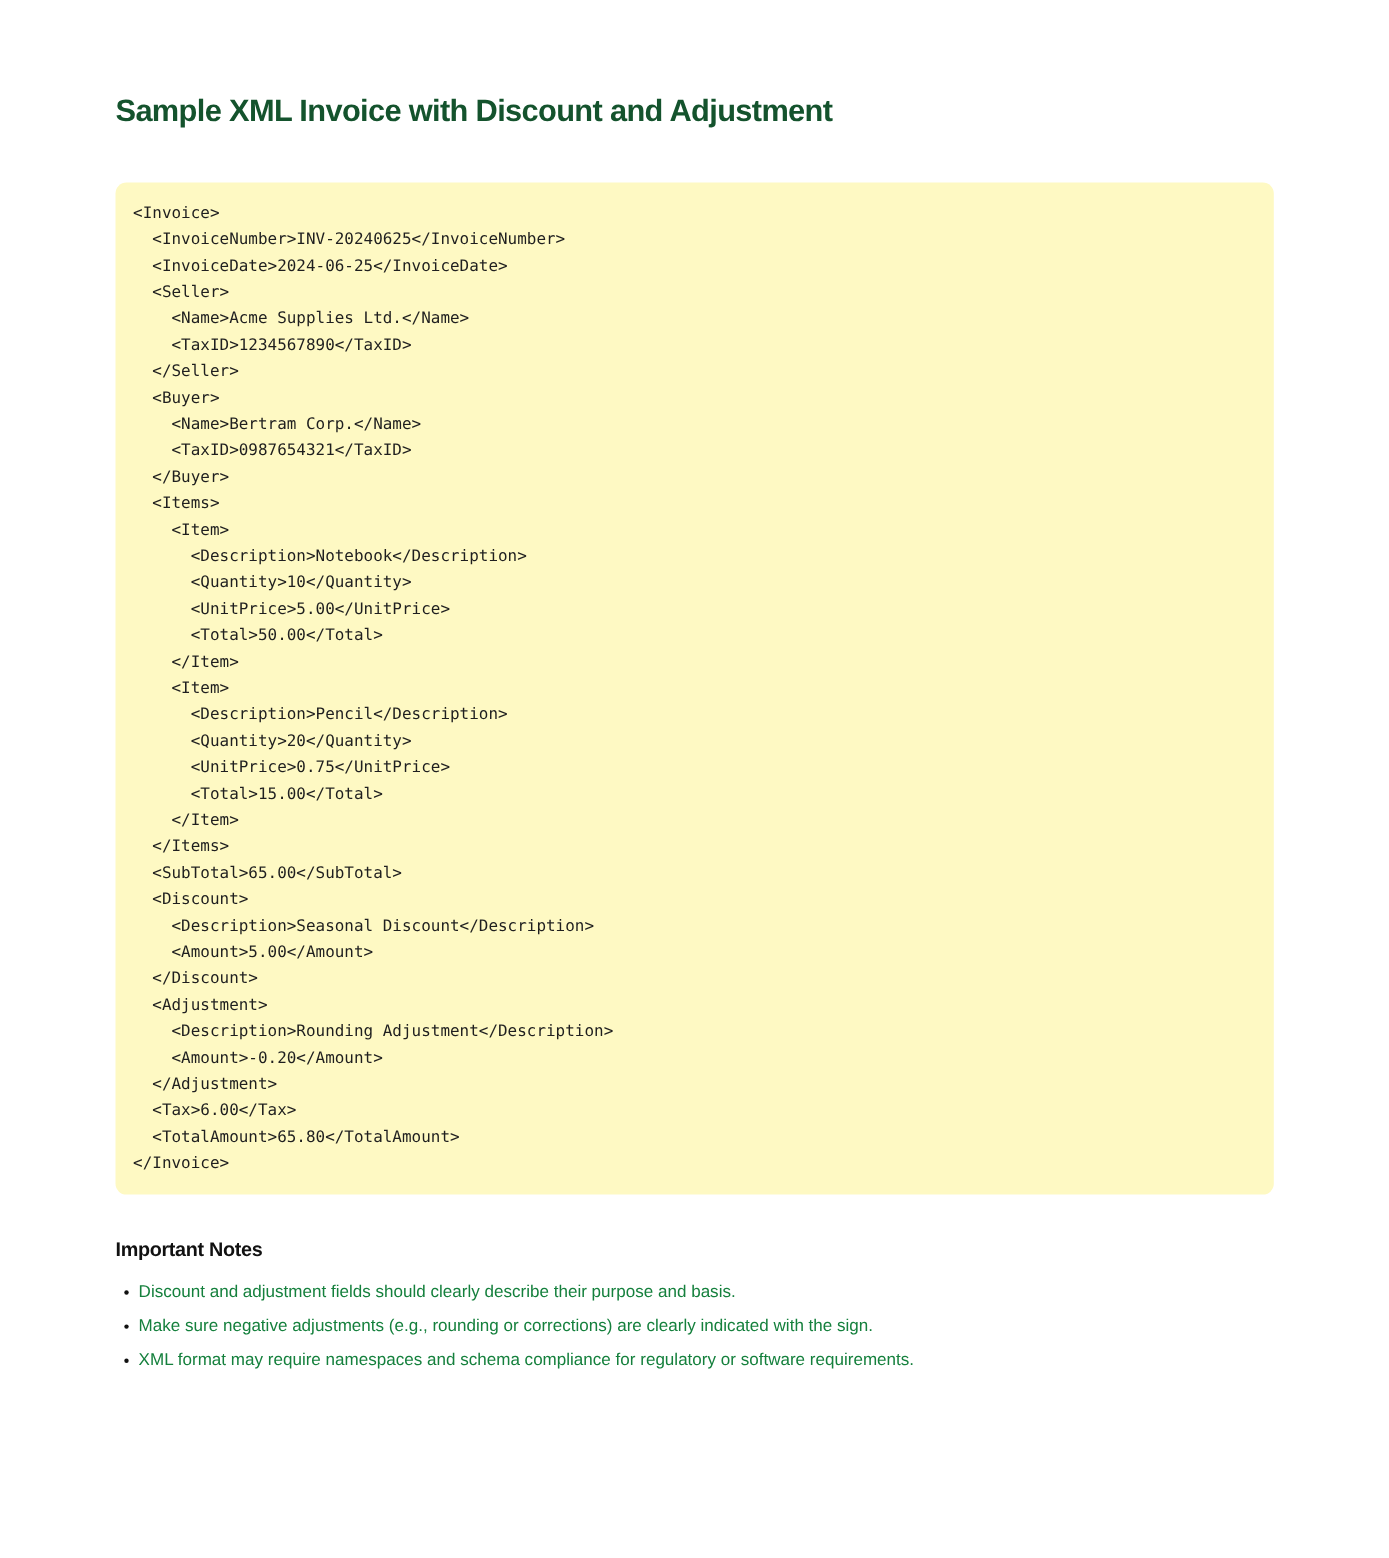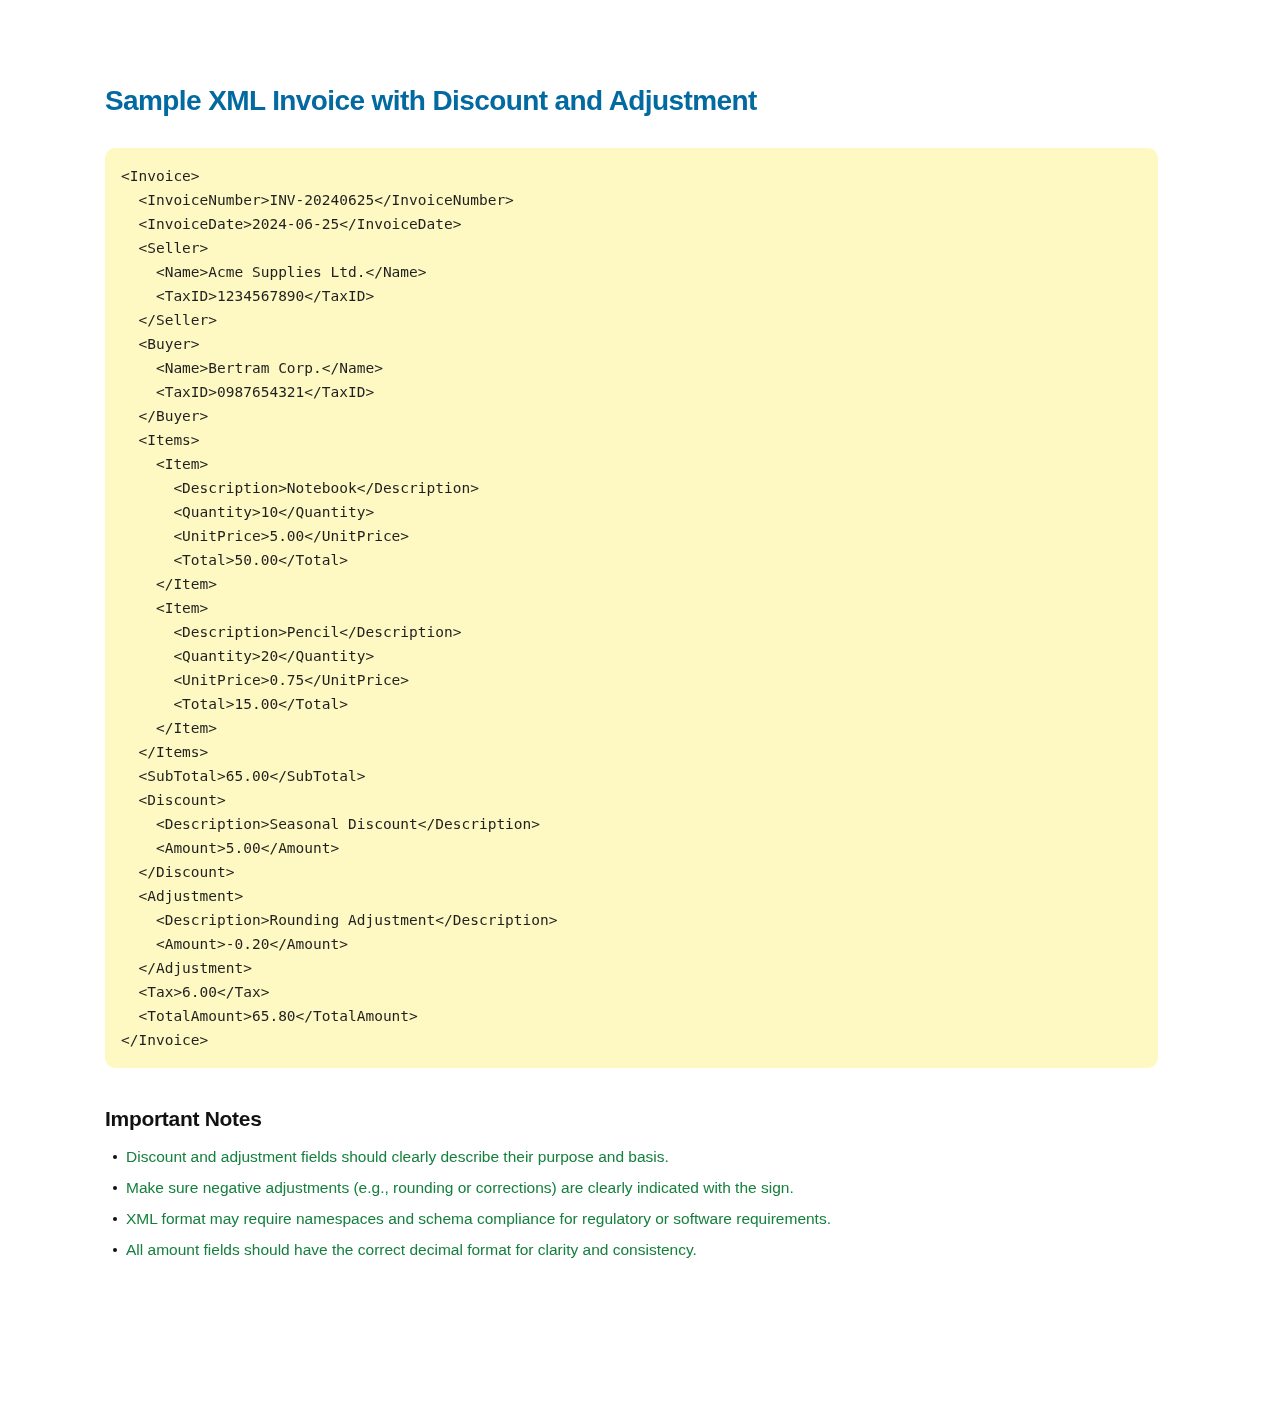--- a/index.html
+++ b/index.html
@@ -19,43 +19,43 @@
     width: 1263px;
     height: 1303px;          
     overflow: hidden;
   }
   .content {
     width: 1053px;
     margin: 0 auto;
     padding-top: 84px;
   }
   h1.page-title {
-    margin: 0 0 30px 0;
+    margin: 0 0 48px 0;
     font-size: 28px;
     line-height: 34px;
     font-weight: bold;
-    color: #0369a1;
+    color: #14532d;
     letter-spacing: -0.6px;
   }
   pre.code-block {
     margin: 0;
     padding: 16px;
     width: 1053px;
     background: #f5f5f6;
     border-radius: 10px;
     font-family: "DejaVu Sans Mono", "Liberation Mono", monospace;
     font-size: 14.5px;
     line-height: 24px;
     color: #1f1f1f;
     white-space: pre;
     overflow: hidden;
   }
   h2.notes-heading {
     margin: 38px 0 16px 0;
-    font-size: 21px;
+    font-size: 18px;
     line-height: 25px;
     font-weight: bold;
     color: #111111;
     letter-spacing: -0.3px;
   }
   ul.notes-list {
     list-style: none;
     margin: 0;
     padding: 0;
     font-size: 15.5px;
@@ -124,17 +124,16 @@
   &lt;TotalAmount&gt;65.80&lt;/TotalAmount&gt;
 &lt;/Invoice&gt;
 </code></pre>
 
     <h2 class="notes-heading">Important Notes</h2>
 
     <ul class="notes-list" id="notes-list">
         <li>Discount and adjustment fields should clearly describe their purpose and basis.</li>
         <li>Make sure negative adjustments (e.g., rounding or corrections) are clearly indicated with the sign.</li>
         <li>XML format may require namespaces and schema compliance for regulatory or software requirements.</li>
-        <li>All amount fields should have the correct decimal format for clarity and consistency.</li>
       </ul>
 
   </div>
 </div>
 
 </body></html>

